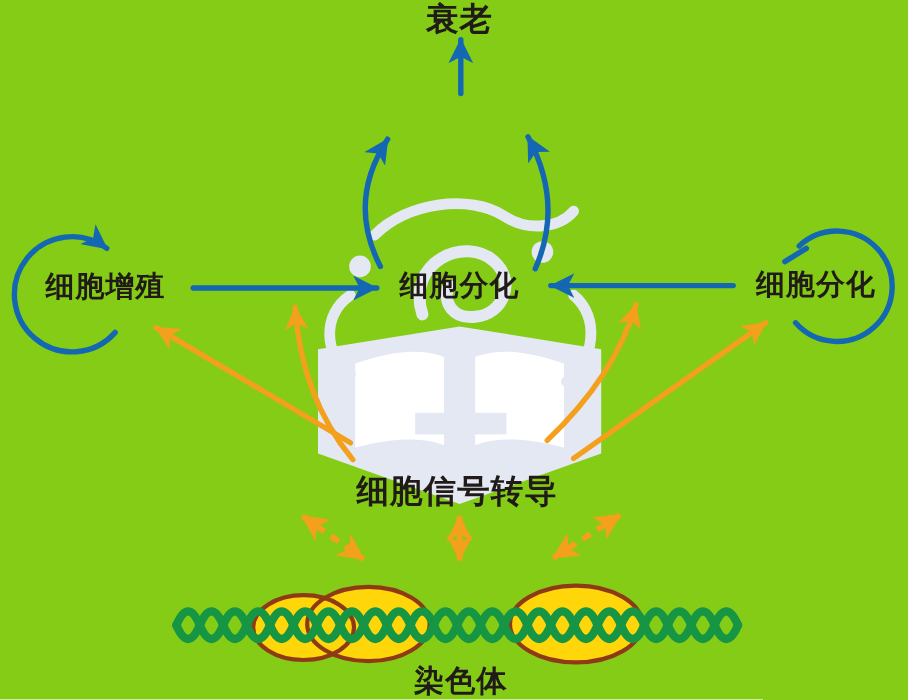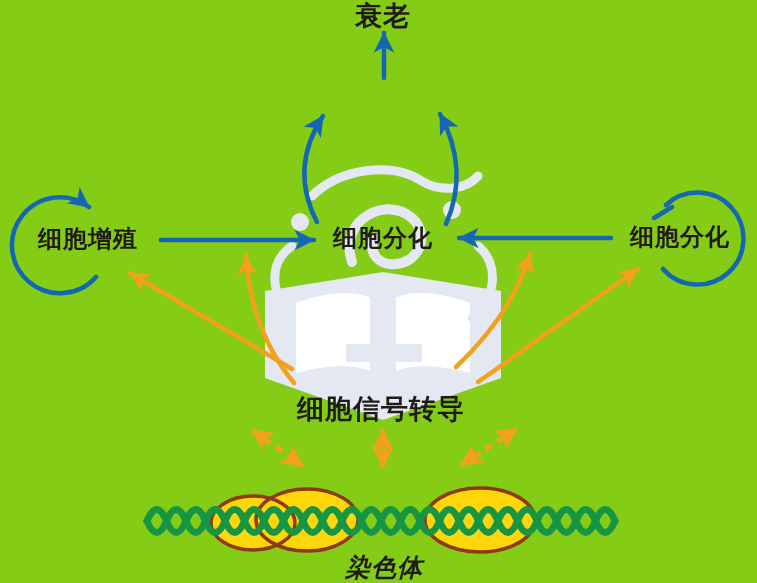--- a/index.html
+++ b/index.html
@@ -3,21 +3,21 @@
 <meta charset="utf-8">
 <style>
   html,body{margin:0;padding:0;background:#ffffff;}
   .canvas{position:relative;width:757px;height:583px;background:#84cc16;overflow:hidden;
           font-family:"DejaVu Sans","Liberation Sans",sans-serif;}
   .gfx{position:absolute;left:0;top:0;}
   .label{position:absolute;transform:translate(-50%,-50%);font-weight:bold;color:#201b18;
          white-space:nowrap;letter-spacing:1px;}
   .fs27{font-size:27px;}
   .fs28{font-size:24px;}
-  .fs25{font-size:25px;font-style:italic;}
+  .fs25{font-size:25px;}
 </style>
 </head>
 <body>
 
 <div class="canvas">
 
   <svg class="gfx" width="757" height="583" viewBox="0 0 757 583">
     <defs>
       <marker id="mBlue" viewBox="0 0 10 10" refX="9.5" refY="5" markerWidth="4.6" markerHeight="4.6" orient="auto-start-reverse">
         <path d="M0,0 L10,5 L0,10 L2.6,5 Z" fill="#1467B3"></path>

